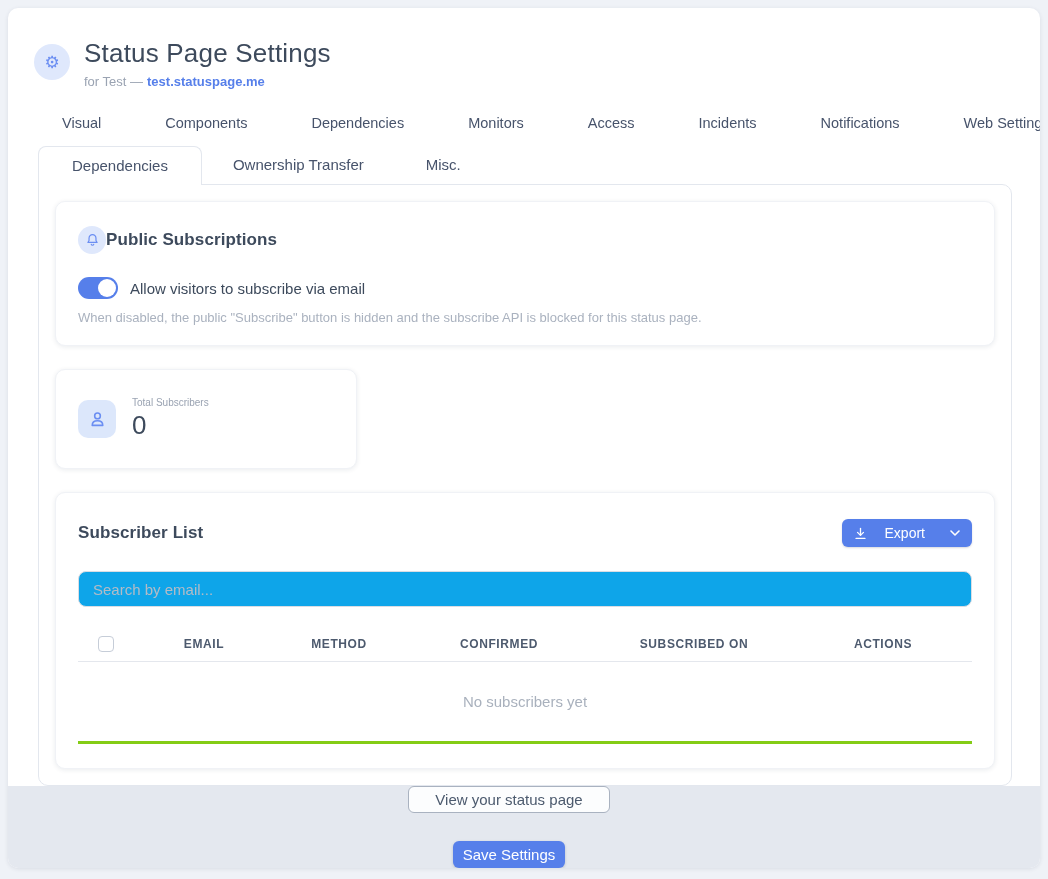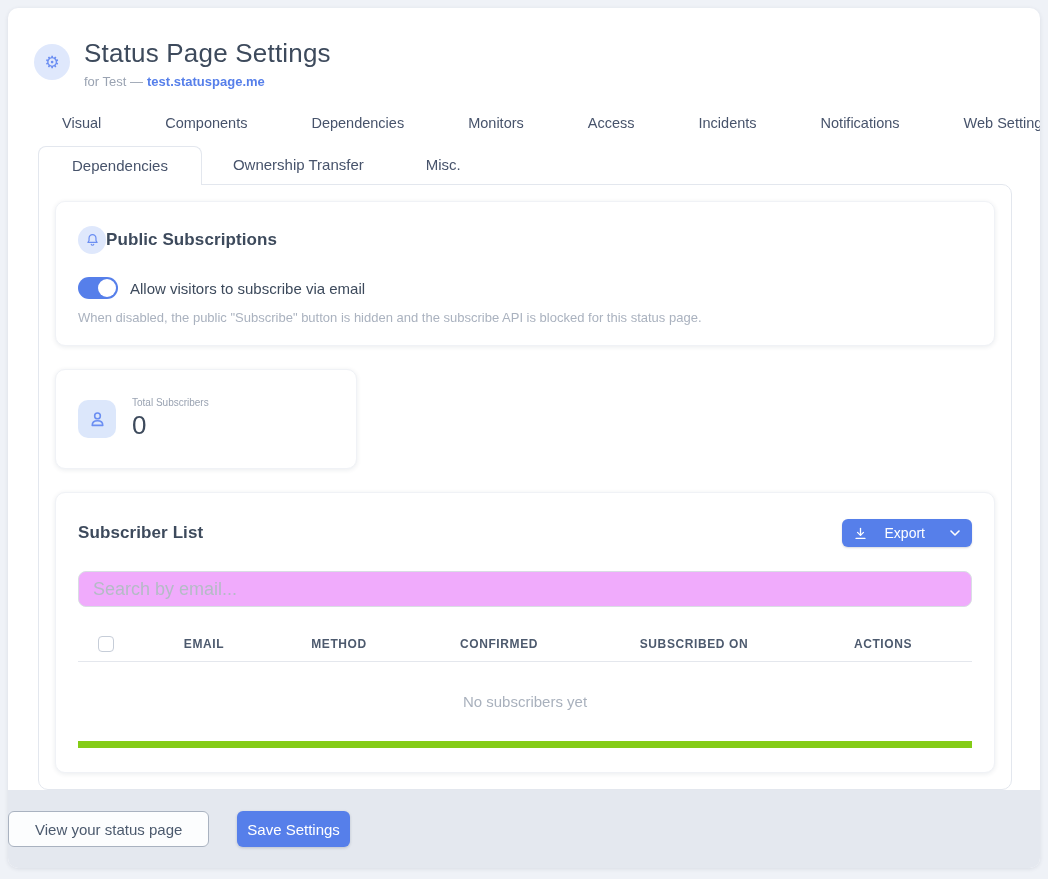--- a/index.html
+++ b/index.html
@@ -92,47 +92,47 @@
   .list-head{display:flex;align-items:center;justify-content:space-between;}
   .export-btn{
     background:var(--primary);color:#fff;border:none;border-radius:6px;
     font-size:14px;font-family:inherit;padding:6px 12px;cursor:pointer;
     display:flex;align-items:center;gap:18px;box-shadow:0 1px 2px rgba(25,39,70,.18);
   }
   .export-btn svg{display:block;}
   .export-btn .chev{margin-left:7px;}
   .search-input{
     margin-top:24px;width:100%;height:36px;border:1px solid #d9dde4;border-radius:8px;
-    padding:0 14px;font-size:18px;font-family:inherit;color:var(--ink);outline:none;background:#f0abfc;
+    padding:0 14px;font-size:15px;font-family:inherit;color:var(--ink);outline:none;background:#0ea5e9;
   }
   .search-input::placeholder{color:#b4bbc6;}
   .table{margin-top:20px;}
   .thead{display:flex;align-items:center;border-bottom:1px solid #e4e7ed;padding:9px 0 9px 0;}
   .cb-cell{width:56px;display:flex;justify-content:center;}
   .checkbox{
     width:16px;height:16px;border:1.5px solid #c6cdd8;border-radius:4px;background:#fff;cursor:pointer;
   }
   .th-group{display:flex;flex:1;}
   .th{
     font-size:12px;font-weight:700;color:#4d5a6e;letter-spacing:.6px;
     text-align:center;text-transform:uppercase;
   }
   .th:nth-child(1){width:140px;}
   .th:nth-child(2){width:130px;}
   .th:nth-child(3){width:190px;}
   .th:nth-child(4){width:200px;}
   .th:nth-child(5){flex:1;}
   .empty-row{
     text-align:center;padding:31px 0;font-size:15px;color:#a9b1bd;
-    border-bottom:7px solid #84cc16;
+    border-bottom:3px solid #84cc16;
   }
   
   .footer-bar{
     margin-top:auto;height:82px;background:var(--footer-bg);
-    display:flex;align-items:center;justify-content:flex-start;gap:28px;padding-right:30px;
+    display:flex;align-items:center;justify-content:flex-start;gap:28px;padding-right:30px;flex-direction:column;
   }
   .btn{height:36px;border-radius:6px;font-size:15px;font-family:inherit;cursor:pointer;}
   .btn-outline{
     background:#fcfdfe;border:1px solid #a9b2c0;color:#4c5a6e;padding:0 26px;
   }
   .btn-primary{
     background:var(--primary);border:none;color:#fff;padding:0 10px;
     box-shadow:0 1px 3px rgba(25,39,70,.2);
   }
 </style>

